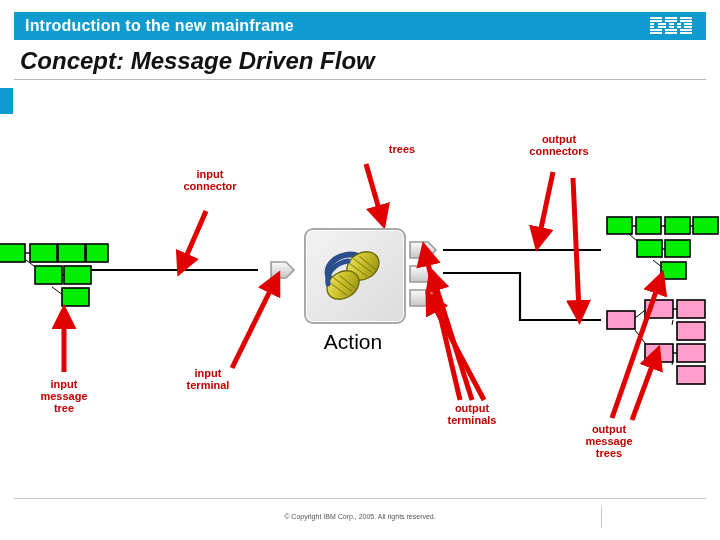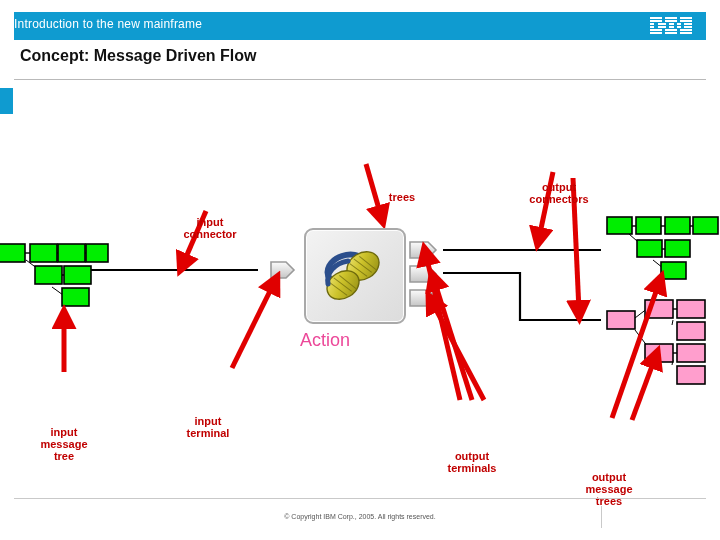--- a/index.html
+++ b/index.html
@@ -11,31 +11,32 @@
     position:relative;
   }
   #slide{position:absolute;left:0;top:0;width:720px;height:540px;background:#fff;}
 
   
   .topbar{
     position:absolute;left:14px;top:12px;width:692px;height:28px;
     background:#0f9bd0;
   }
   .topbar-title{
-    position:absolute;left:0;top:5px;
-    color:#ffffff;font-size:12px;letter-spacing:.2px;
+    position:absolute;left:11px;top:5px;
+    color:#ffffff;font-size:16px;letter-spacing:.2px;
     white-space:nowrap;
+    font-weight:bold;
   }
   .ibm-logo{
     position:absolute;right:14px;top:5px;
     width:42px;height:17px;
   }
   .page-title{
     position:absolute;left:20px;top:47px;
-    font-size:16px;font-weight:bold;color:#111;white-space:nowrap;
+    font-size:24px;font-weight:bold;color:#111;white-space:nowrap;font-style:italic;
   }
   .title-rule{
     position:absolute;left:14px;top:79px;width:692px;height:1px;background:#b9b9b9;
   }
   .left-tab{
     position:absolute;left:0;top:88px;width:13px;height:26px;background:#0f9bd0;
   }
 
   
   .footer-rule{
@@ -48,25 +49,25 @@
   .footer-div{
     position:absolute;left:601px;top:506px;width:1px;height:22px;background:#c9c9c9;
   }
 
   
   #diagram{position:absolute;left:0;top:0;width:720px;height:540px;}
 
   
   .lbl{
     position:absolute;color:#c00000;font-weight:bold;font-size:11px;
-    line-height:12px;text-align:center;white-space:pre-line;margin-top:48px;
+    line-height:12px;text-align:center;white-space:pre-line;
   }
   .lbl-action{
-    position:absolute;color:#ec4899;font-weight:normal;font-size:18px;
-    text-align:left;white-space:nowrap;
+    position:absolute;color:#000000;font-weight:normal;font-size:21px;
+    text-align:center;white-space:nowrap;
   }
 
   
   .nodebox{
     position:absolute;left:304px;top:228px;width:98px;height:92px;
     border:2px solid #a9a9a9;border-radius:9px;
     background:linear-gradient(135deg,#f3f3f3 0%,#e6e6e6 55%,#dcdcdc 100%);
     box-shadow:inset 0 0 0 1px #fdfdfd;
   }
 </style>

